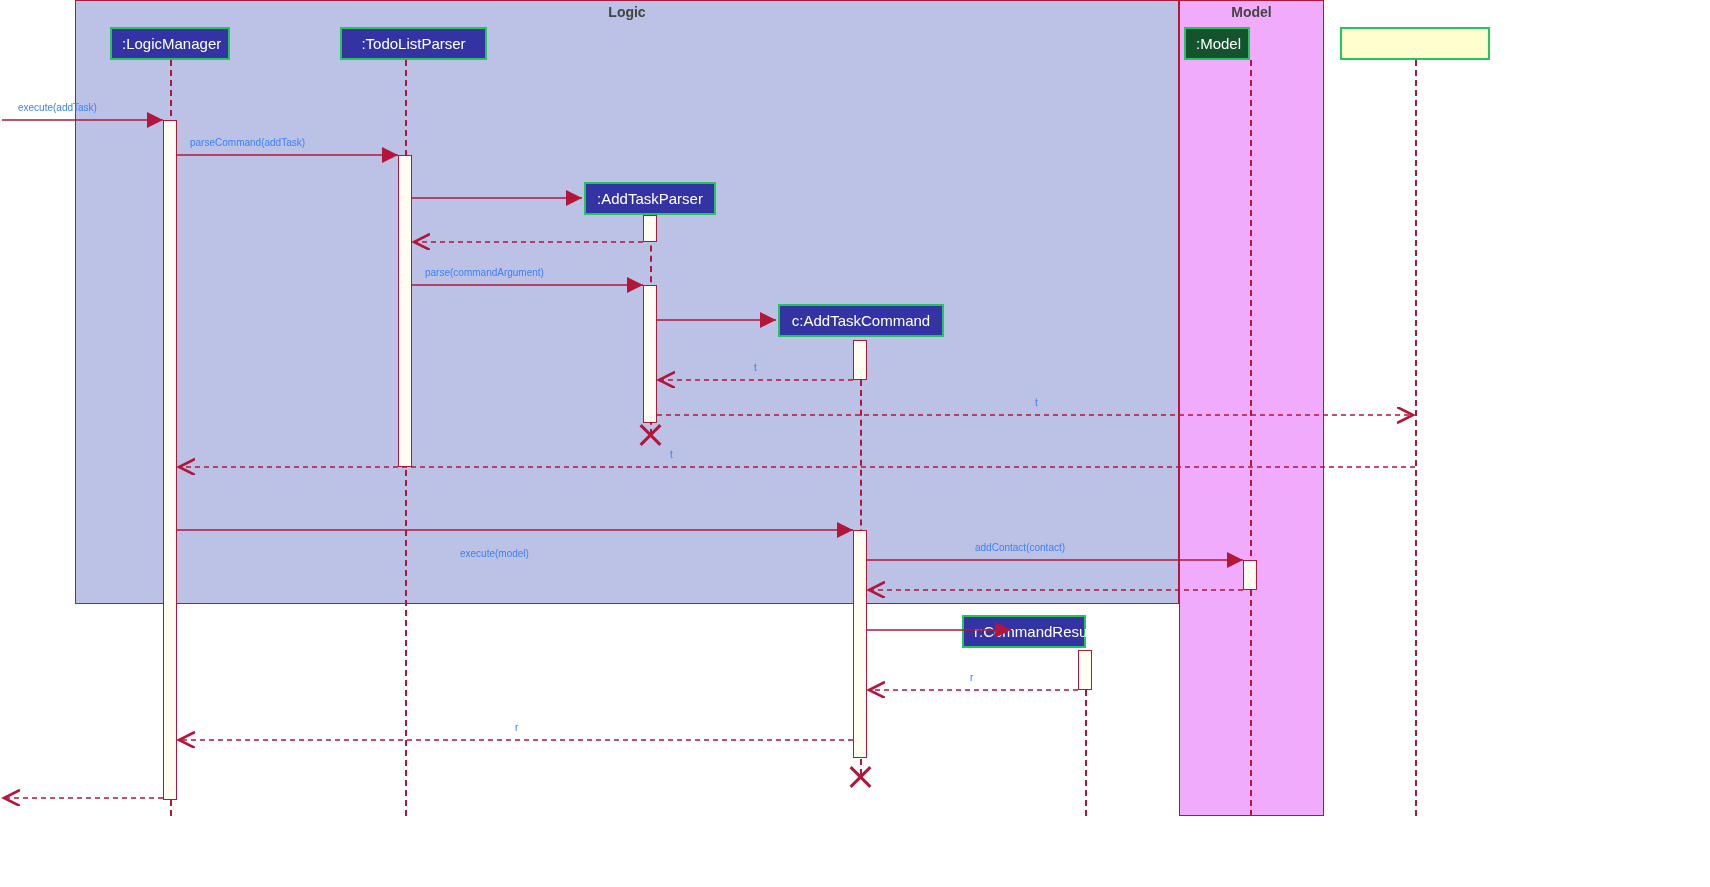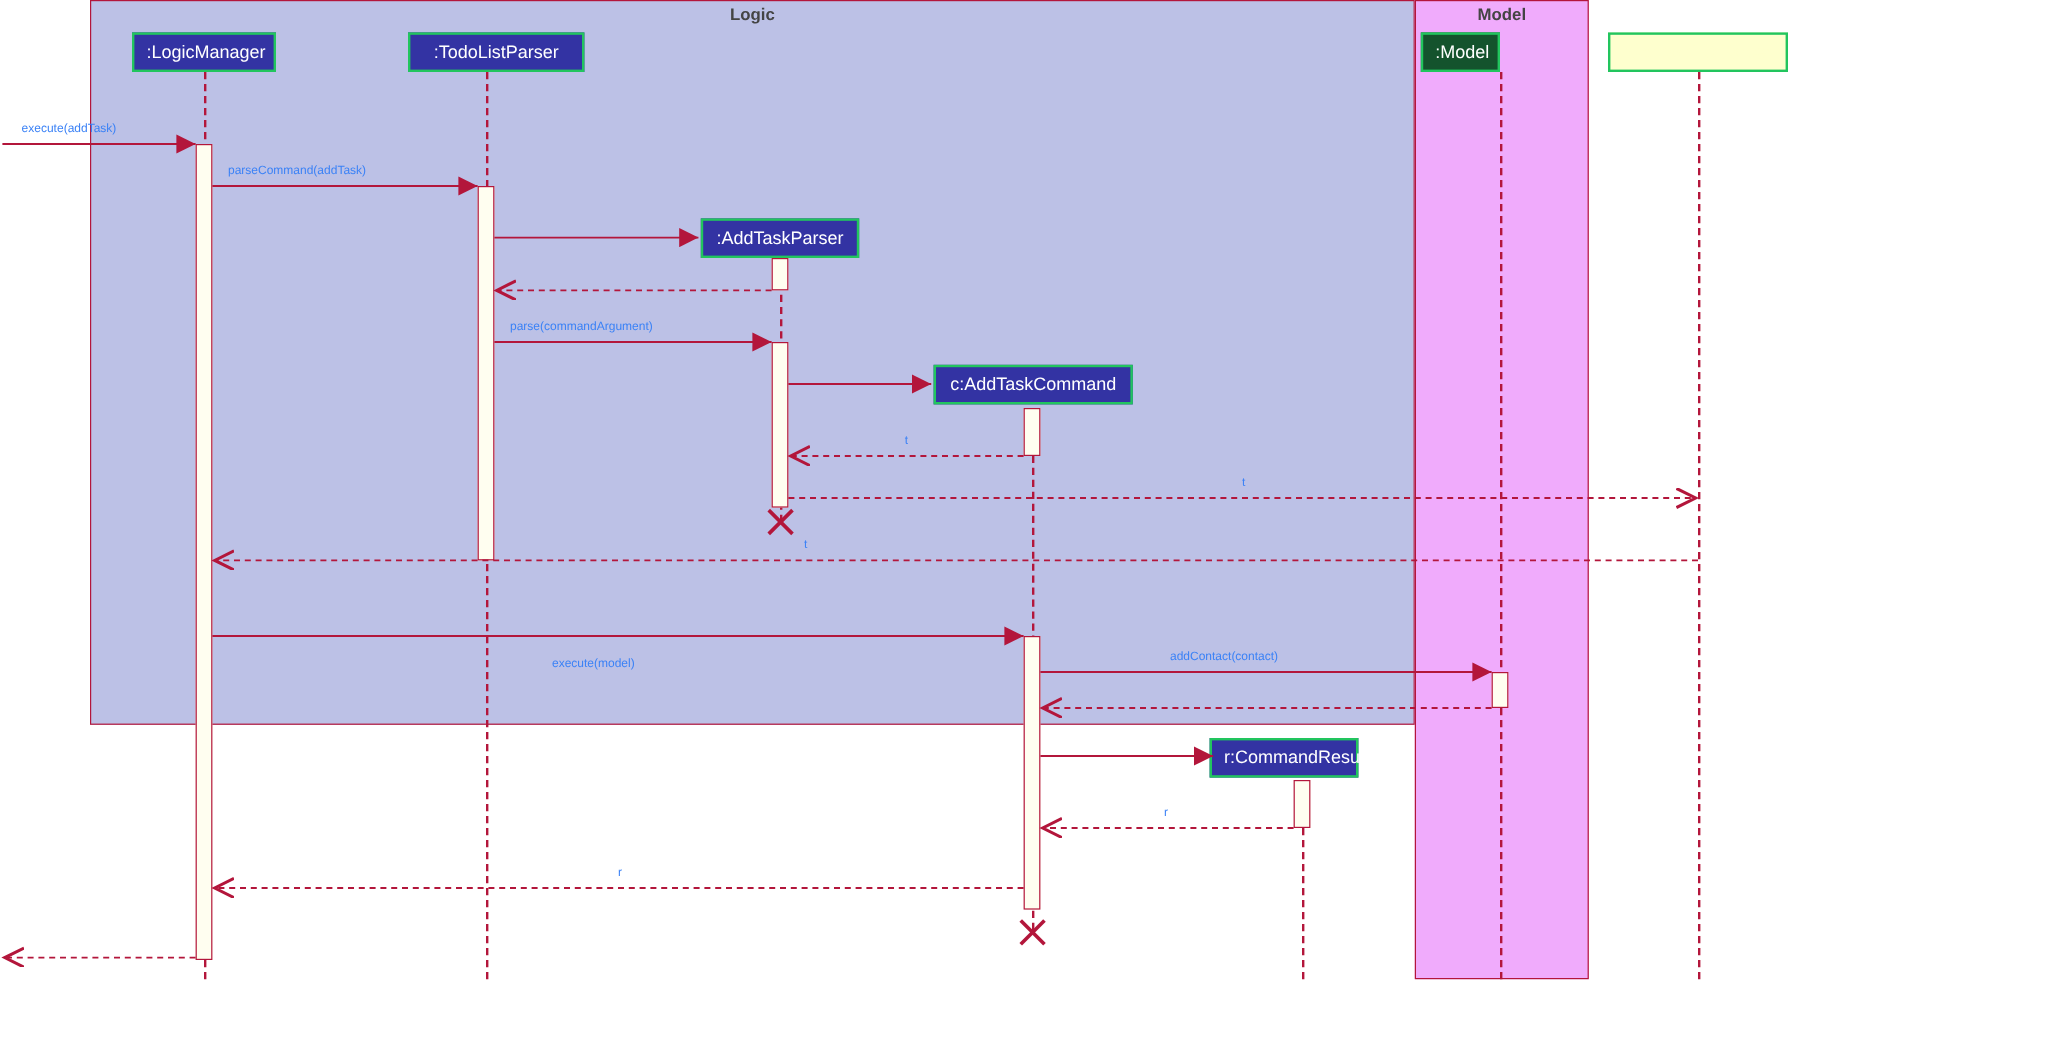--- a/index.html
+++ b/index.html
@@ -125,21 +125,21 @@
   </div>
   <div class="participant-box" style="left:340px; top:27px; width:147px;">
     <span>:TodoListParser</span>
   </div>
   <div class="participant-box" style="left:584px; top:182px; width:132px;">
     <span>:AddTaskParser</span>
   </div>
   <div class="participant-box" style="left:778px; top:304px; width:166px;">
     <span>c:AddTaskCommand</span>
   </div>
-  <div class="participant-box" style="left:1008px; top:615px; width:124px;text-align:center;">
+  <div class="participant-box" style="left:962px; top:615px; width:124px;text-align:center;">
     <span>r:CommandResult</span>
   </div>
   <div class="participant-box" style="left:1184px; top:27px; width:66px; background:#14532d;">
     <span>:Model</span>
   </div>
   <div class="participant-box yellow" style="left:1340px; top:27px; width:150px;">
     <span>:ContactListParser</span>
   </div>
 
   <div class="activation" style="left:163px; top:120px; width:14px; height:680px;"></div>

